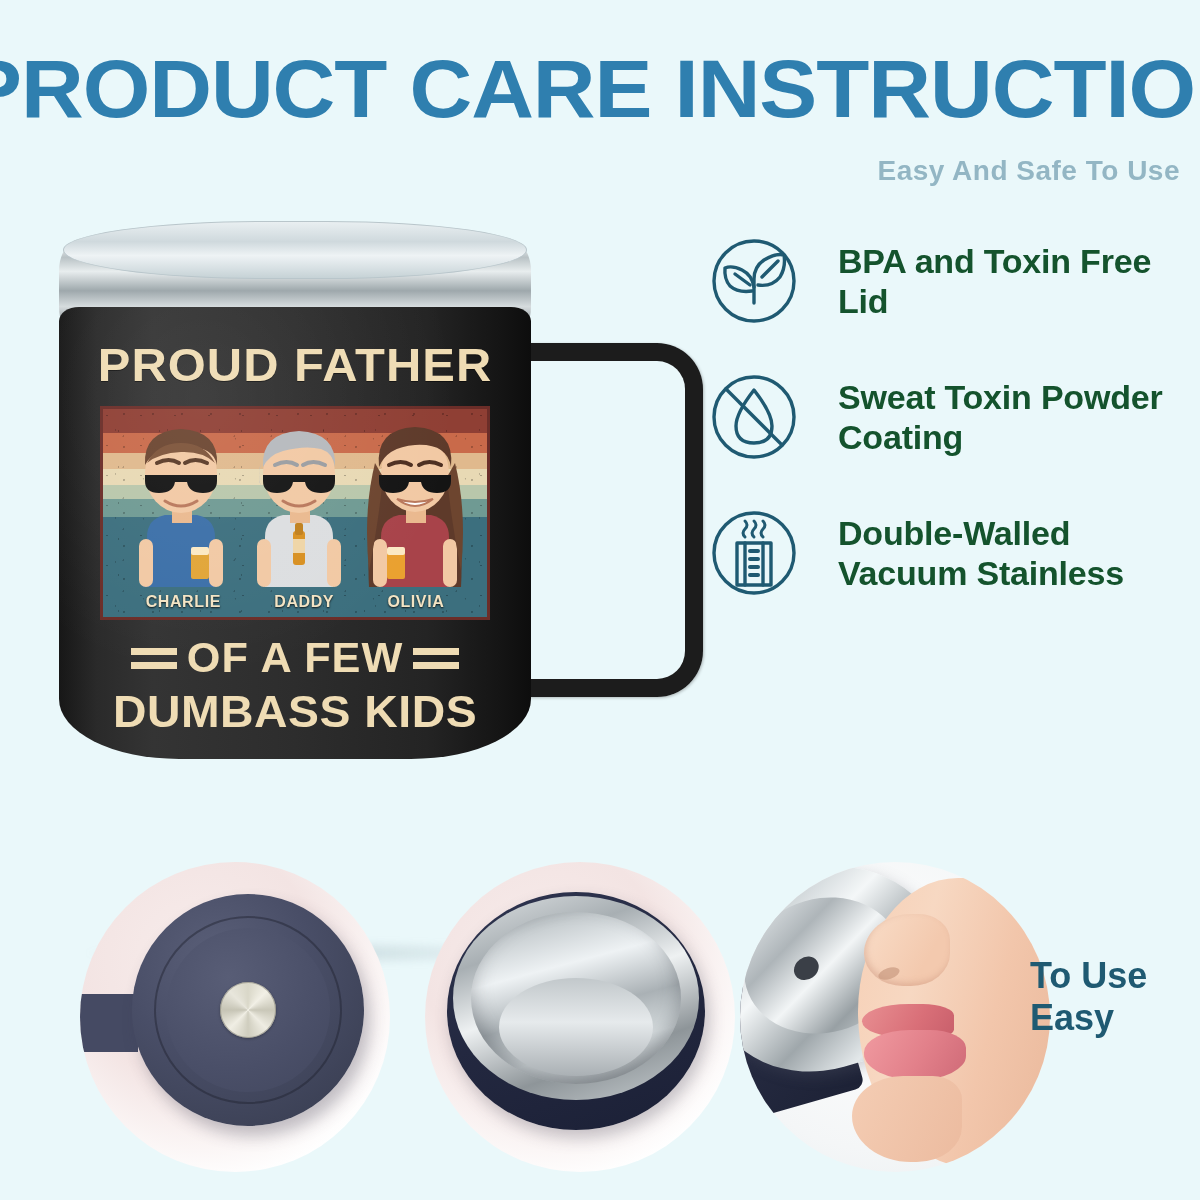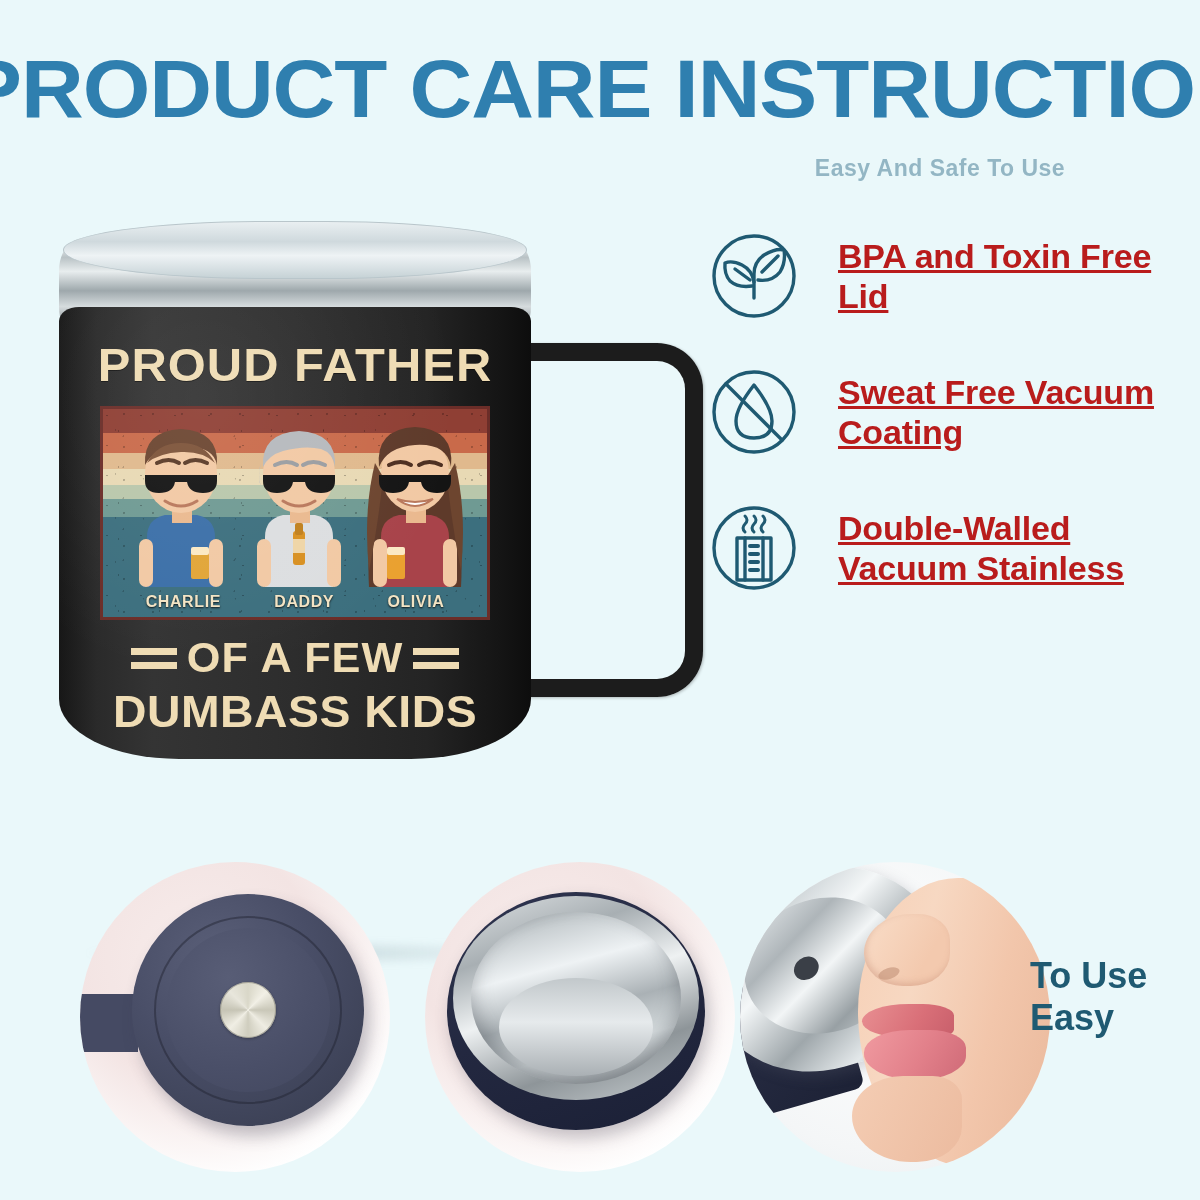--- a/index.html
+++ b/index.html
@@ -30,47 +30,46 @@
   }
 
   
   .features-panel {
     position: absolute;
     left: 700px;
     top: 155px;
     width: 490px;
   }
   .features-subtitle {
-    font-size: 23px;
+    font-size: 28px;
     font-weight: 700;
     color: #93b6c4;
-    text-align: center;
+    text-align: right;
     padding-right: 10px;
     letter-spacing: 0.5px;
   }
   .feature-list { margin-top: 40px; }
   .feature-row {
     display: flex;
     align-items: center;
     gap: 30px;
     margin-bottom: 28px;
   }
   .feature-icon {
     flex: 0 0 auto;
     width: 108px;
     height: 108px;
   }
   .feature-icon svg { display: block; width: 108px; height: 108px; }
   .feature-label {
     font-size: 34px;
     font-weight: 700;
     line-height: 1.18;
-    color: #b91c1c;
+    color: #14532d;
     letter-spacing: -0.2px;
-    text-decoration: underline;
   }
 
   
   .mug-wrap {
     position: absolute;
     left: 45px;
     top: 215px;
     width: 660px;
     height: 580px;
   }
@@ -544,21 +543,21 @@
 
 
     <div class="feature-row">
       <span class="feature-icon">
         <svg viewBox="0 0 108 108" fill="none" stroke="#1f5a72" stroke-width="3.4" stroke-linecap="round" stroke-linejoin="round">
           <circle cx="54" cy="54" r="40"></circle>
           <path d="M54 27 Q72 50 72 63 Q72 80 54 80 Q36 80 36 63 Q36 50 54 27 Z"></path>
           <line x1="26" y1="26" x2="82" y2="82"></line>
         </svg>
       </span>
-      <span class="feature-label">Sweat Free Vacuum Coating</span>
+      <span class="feature-label">Sweat Toxin Powder Coating</span>
     </div>
 
     <div class="feature-row">
       <span class="feature-icon">
         <svg viewBox="0 0 108 108" fill="none" stroke="#1f5a72" stroke-width="3.4" stroke-linecap="round" stroke-linejoin="round">
           <circle cx="54" cy="54" r="40"></circle>
           <rect x="37" y="44" width="34" height="42"></rect>
           <line x1="45" y1="44" x2="45" y2="86"></line>
           <line x1="63" y1="44" x2="63" y2="86"></line>
           <line x1="50" y1="52" x2="58" y2="52" stroke-width="4"></line>

